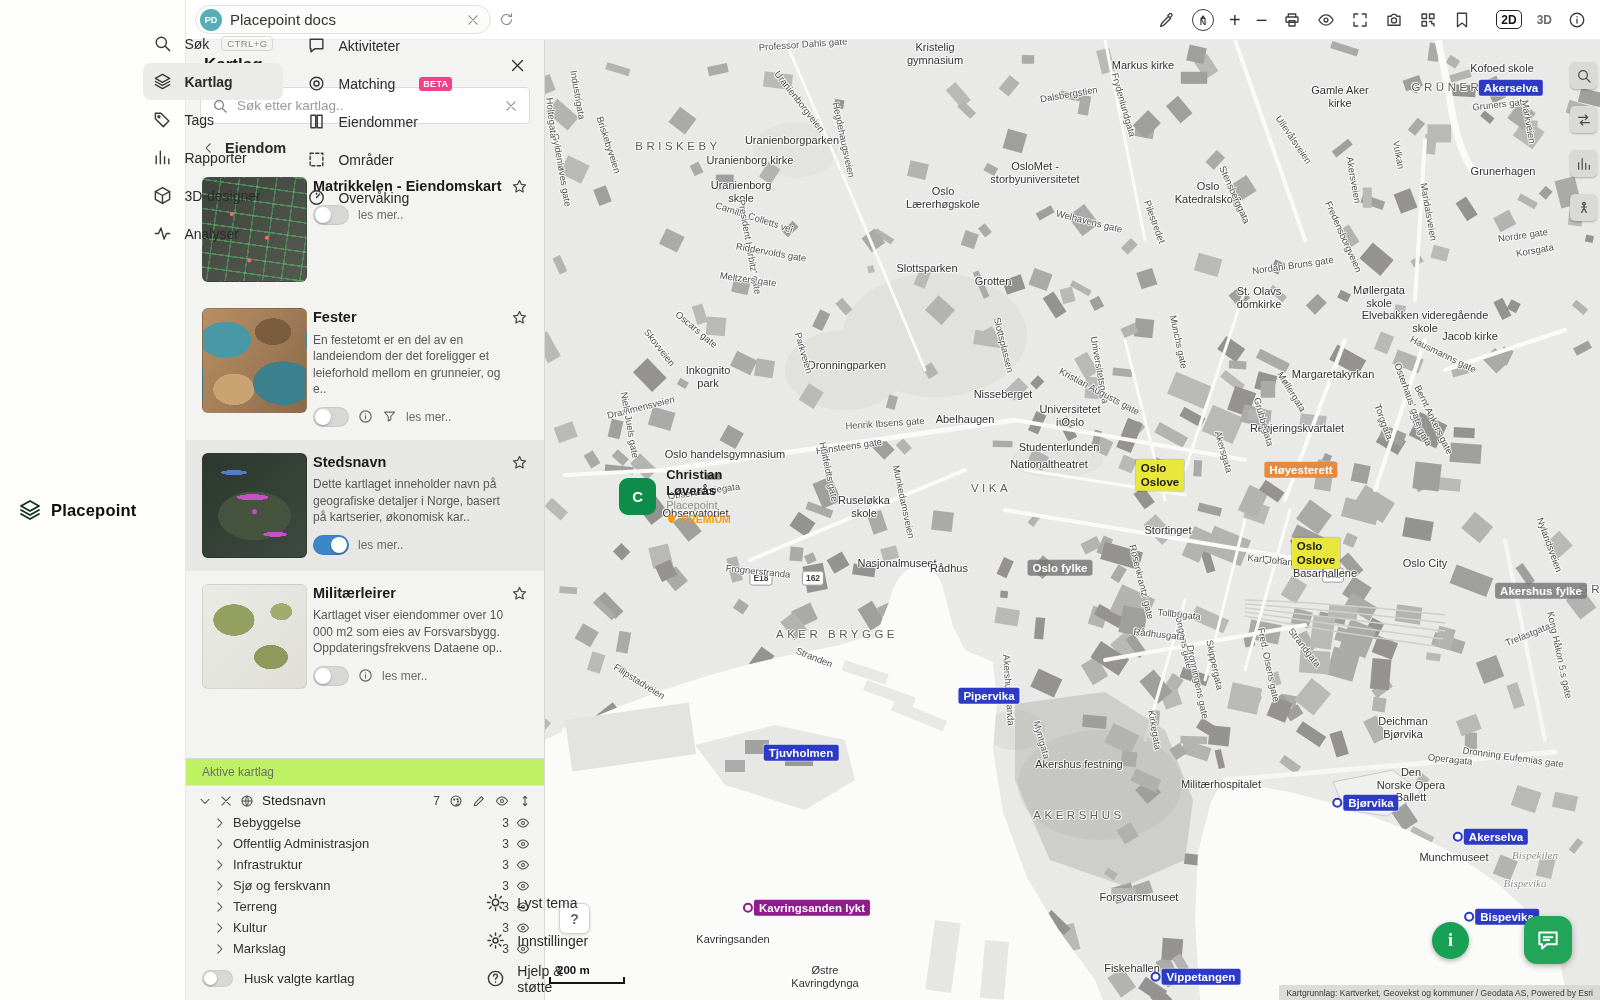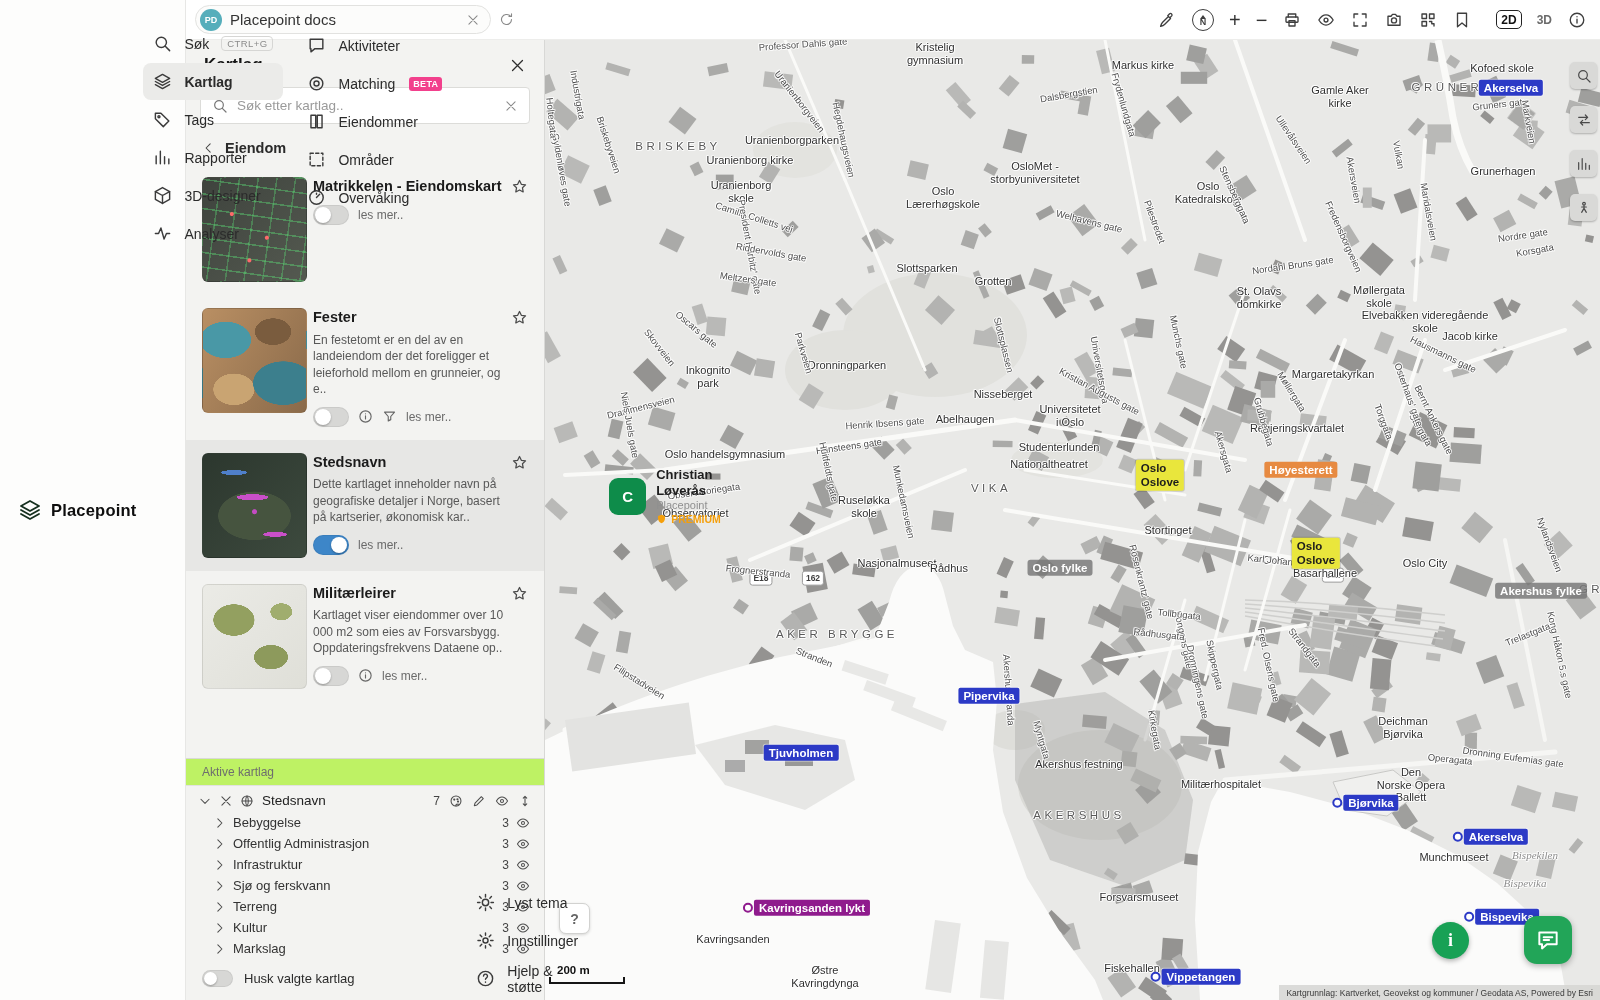--- a/index.html
+++ b/index.html
@@ -13,21 +13,21 @@
   .logo-ic svg{width:24px;height:24px}
   .logo-text{font-size:16.5px;font-weight:700;color:#0e0e0e;letter-spacing:.2px}
   .nav{margin-top:24px}
   .nav2{margin-top:26px}
   .navb{margin-top:auto;padding-bottom:2px}
   .s-item{display:flex;align-items:center;gap:12px;height:37px;padding:0 10px;margin:1px 7px;border-radius:8px;font-size:14px;color:#2b2b2b;cursor:pointer}
   .s-item.active{background:#ebebe9;font-weight:700}
   .s-ic{width:19px;height:19px;color:#3b3b3b;flex:none;display:flex}
   .s-ic svg{width:19px;height:19px}
   .kbd{margin-left:auto;font-size:9.5px;color:#8b8b8b;border:1px solid #d6d6d4;border-radius:4px;padding:1px 5px;letter-spacing:.4px}
-  .beta{margin-left:2px;font-size:9px;font-weight:700;color:#fff;background:#f2408c;border-radius:3px;padding:2px 4px;letter-spacing:.3px}
+  .beta{margin-left:12px;font-size:9px;font-weight:700;color:#fff;background:#f2408c;border-radius:3px;padding:2px 4px;letter-spacing:.3px}
   .user{display:flex;align-items:center;gap:10px;padding:8px 14px 16px}
   .avatar{width:37px;height:37px;border-radius:9px;background:#0e8c4a;color:#fff;font-weight:700;font-size:15px;display:flex;align-items:center;justify-content:center;flex:none}
   .u-name{font-size:13px;font-weight:700;color:#1e1e1e;line-height:1.2}
   .u-org{font-size:11px;color:#909090}
   .u-plan{display:flex;align-items:center;gap:4px;font-size:10.5px;font-weight:700;color:#f59f0a;margin-top:2px}
   .u-plan svg{width:11px;height:12px}
 
   
   .topbar{position:absolute;left:186px;top:0;right:0;height:40px;background:#fff;border-bottom:1px solid #ededeb;display:flex;align-items:center;z-index:35}
   .pill{display:flex;align-items:center;gap:8px;background:#fcfcfb;border:1px solid #e2e2e0;border-radius:16px;height:29px;padding:0 10px 0 4px;margin-left:9px;width:296px}

